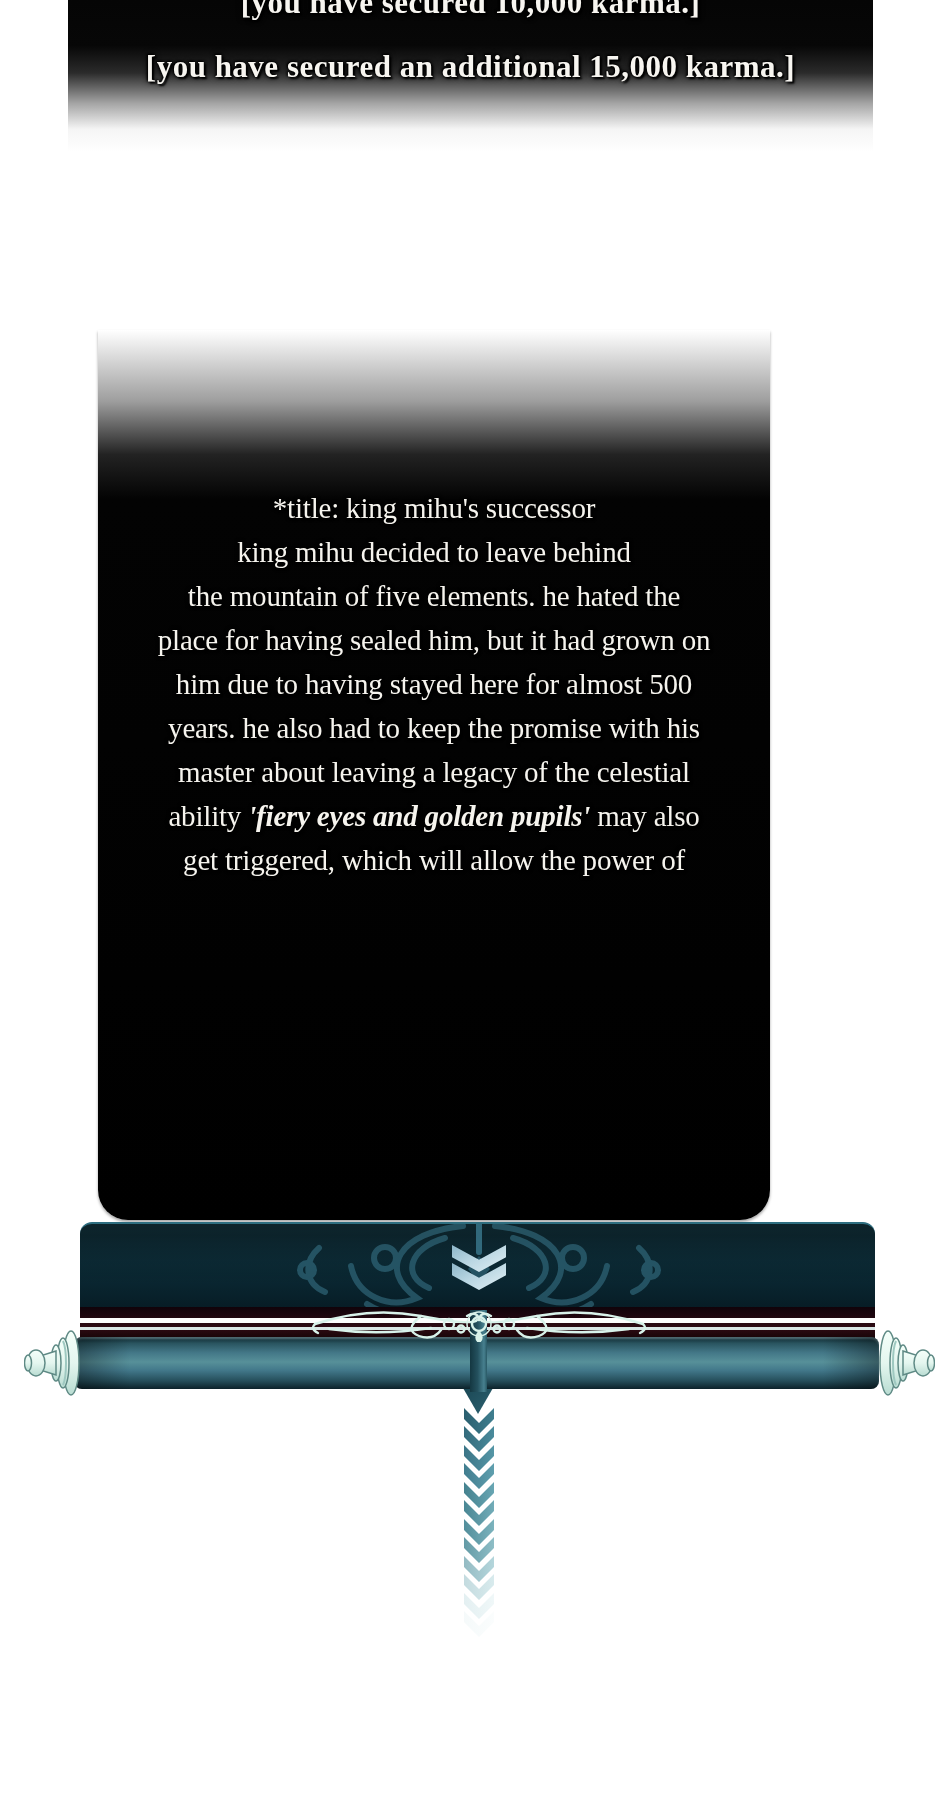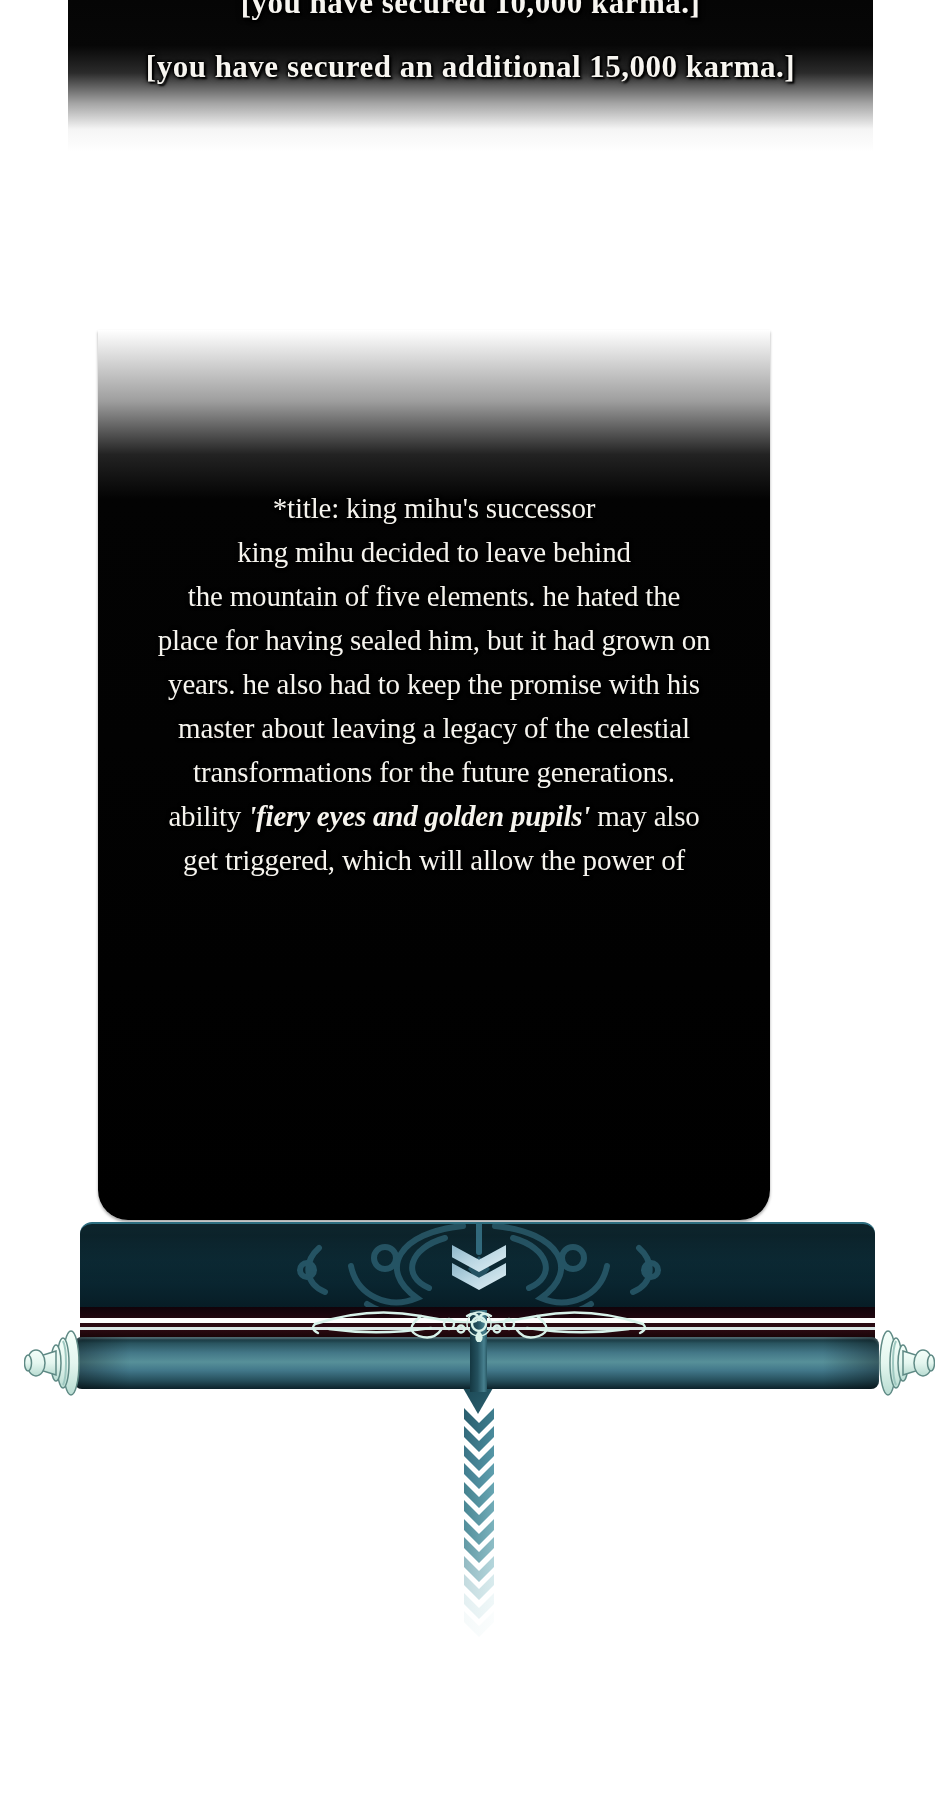--- a/index.html
+++ b/index.html
@@ -148,23 +148,23 @@
     <div class="karma-line karma-line-1">[you have secured 10,000 karma.]</div>
     <div class="karma-line karma-line-2">[you have secured an additional 15,000 karma.]</div>
   </section>
 
   <section class="title-panel">
     <div class="panel-text">
       <p class="t-line">*title: king mihu's successor</p>
       <p class="t-line">king mihu decided to leave behind</p>
       <p class="t-line">the mountain of five elements. he hated the</p>
       <p class="t-line">place for having sealed him, but it had grown on</p>
+      <p class="t-line">him due to having stayed here for almost 500</p>
       <p class="t-line">years. he also had to keep the promise with his</p>
       <p class="t-line">master about leaving a legacy of the celestial</p>
-      <p class="t-line">transformations for the future generations.</p>
       <p class="t-line"><span>ability </span><em class="ability-em">'fiery eyes and golden pupils'</em><span> may also</span></p>
       <p class="t-line">get triggered, which will allow the power of</p>
     </div>
   </section>
 
   <div class="teal-band">
     <svg class="damask" width="460" height="110" viewBox="0 0 460 110">
       <g id="dm" stroke="#3f8096" fill="none" stroke-width="6" stroke-linecap="round" opacity="0.5">
         <path d="M230 4 L230 34"></path>
         <path d="M214 8 C 150 14 128 52 168 80 C 140 92 108 78 102 48"></path>

